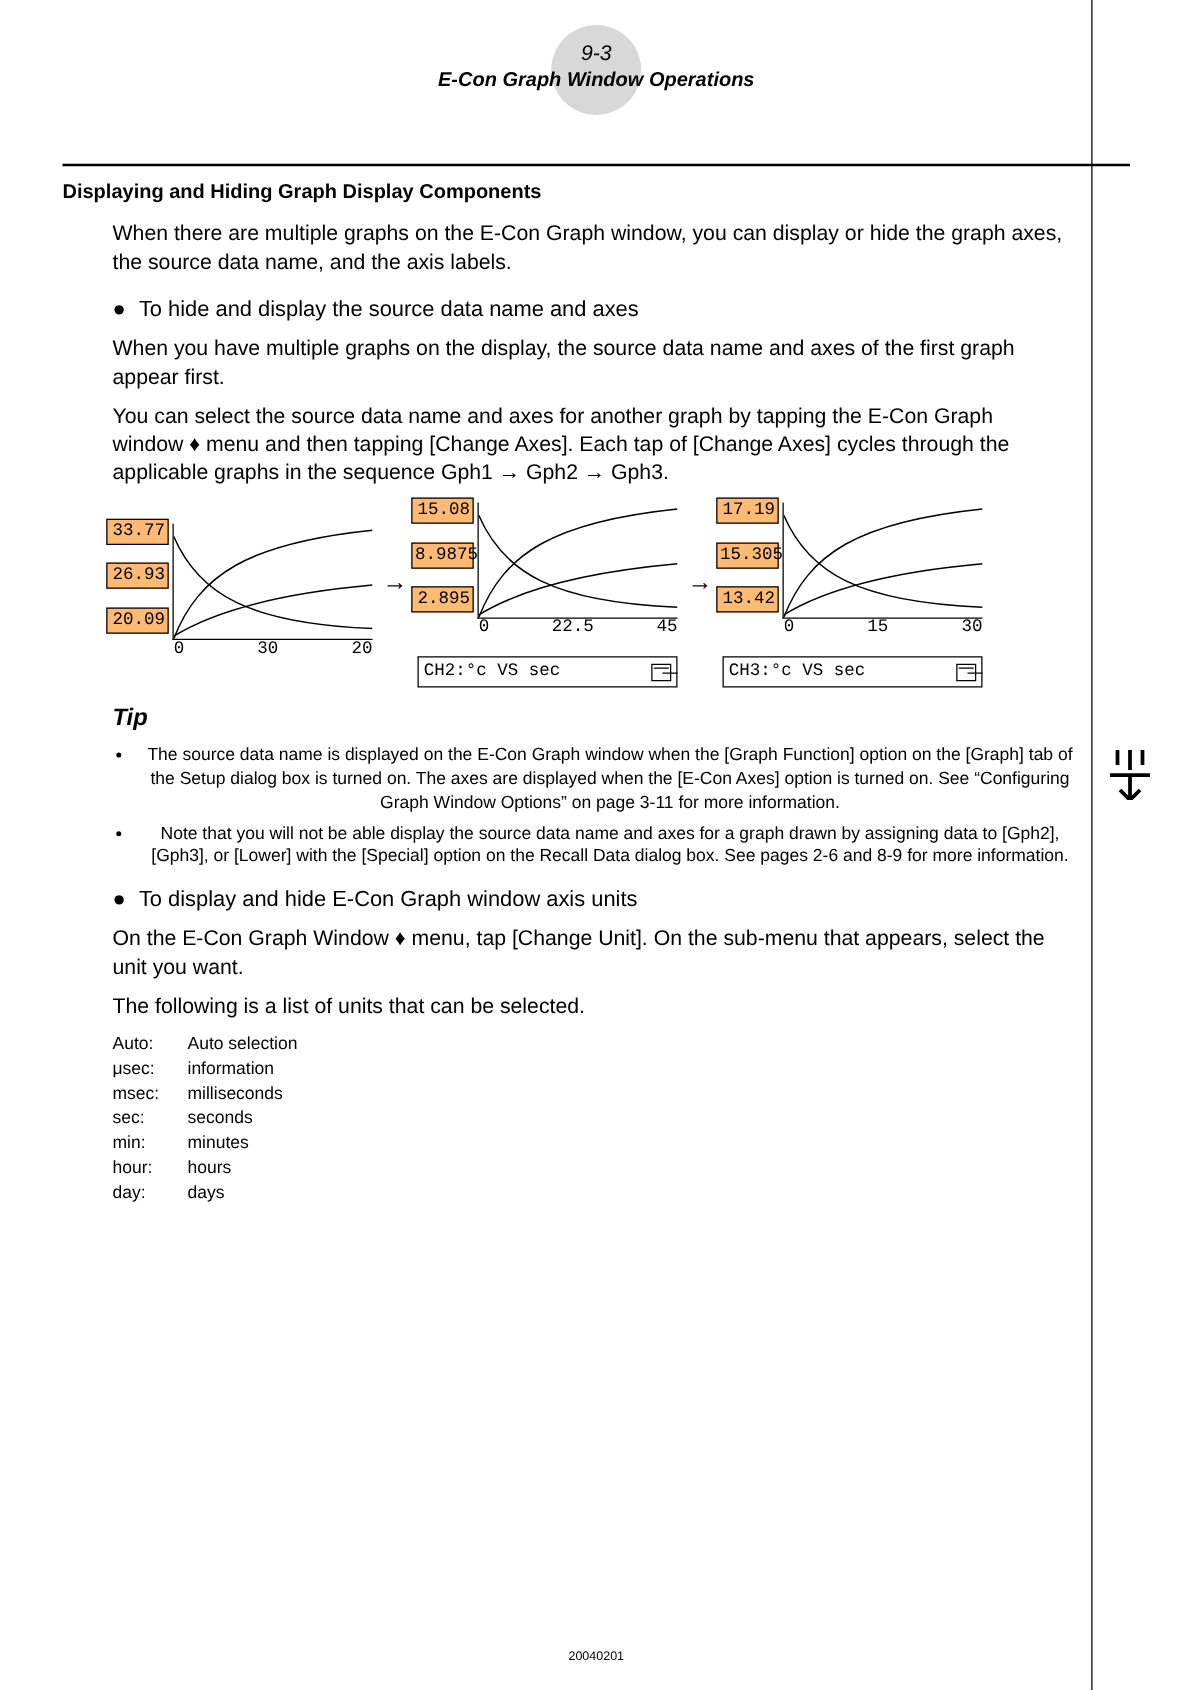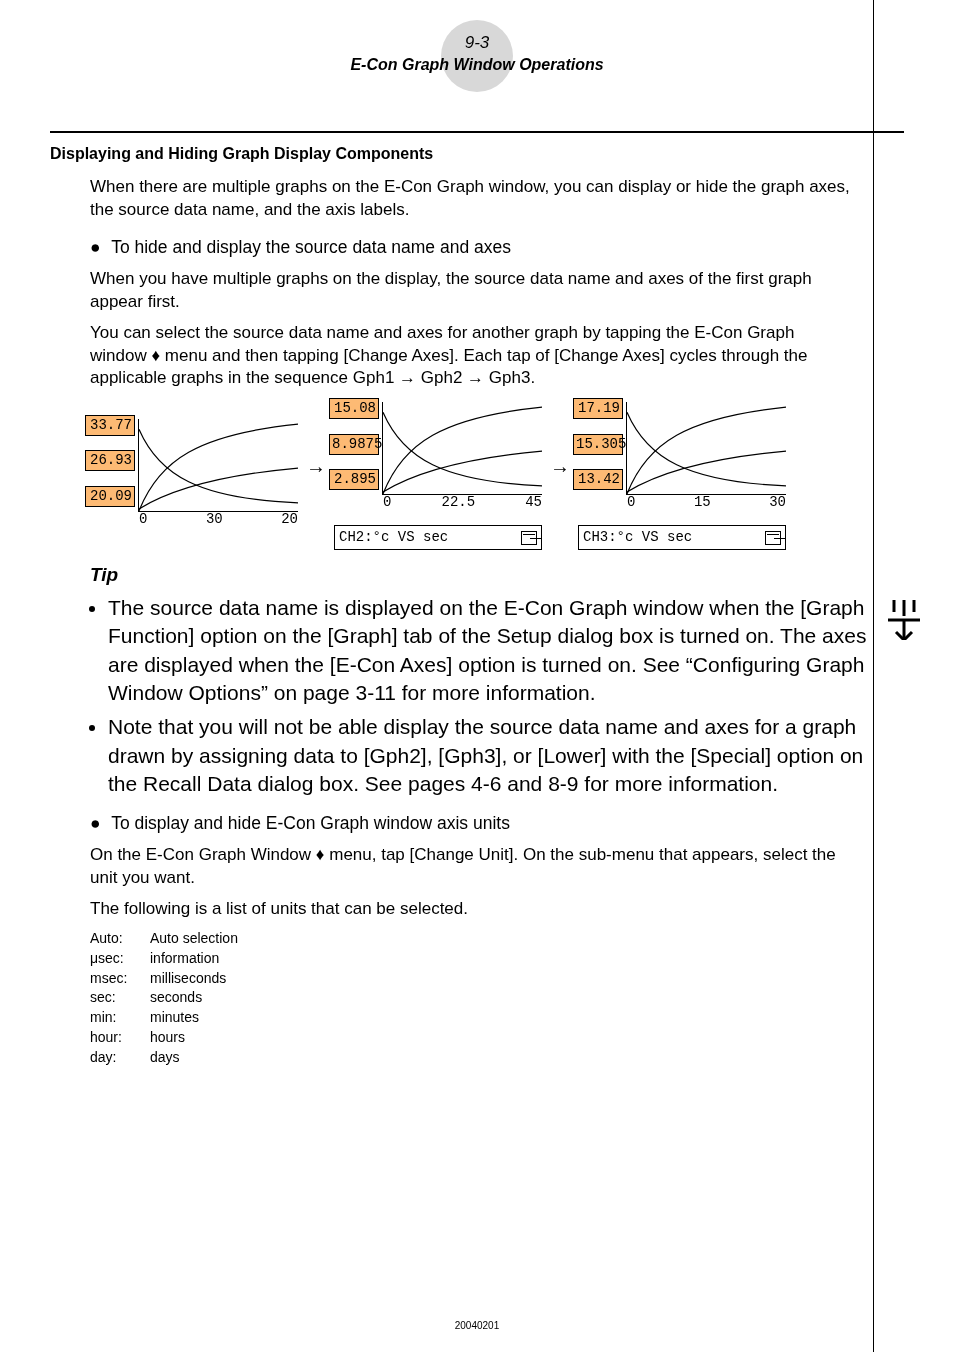--- a/index.html
+++ b/index.html
@@ -174,22 +174,23 @@
     font-weight: bold;
     font-size: 19px;
     margin: 8px 0 6px 40px;
   }
   ul.tip-list {
     margin: 0 0 8px 40px;
     padding: 0 0 0 18px;
     max-width: 760px;
   }
   ul.tip-list li {
-    font-size: 21px;
+    font-size: 14px;
     margin-bottom: 6px;
+    text-align: center;
   }
 
   
   table.units {
     margin: 6px 0 0 40px;
     border-collapse: collapse;
     font-size: 14px;
   }
   table.units td { padding: 0 6px 1px 0; vertical-align: top;}
   table.units td.k { width: 54px;}
@@ -312,21 +313,21 @@
       <div class="status-bar">
         <span>CH3:°c VS sec</span>
         <span class="status-icon"></span>
       </div>
     </div>
   </div>
 
   <div class="tip-head">Tip</div>
   <ul class="tip-list">
     <li>The source data name is displayed on the E-Con Graph window when the [Graph Function] option on the [Graph] tab of the Setup dialog box is turned on. The axes are displayed when the [E-Con Axes] option is turned on. See “Configuring Graph Window Options” on page 3-11 for more information.</li>
-    <li>Note that you will not be able display the source data name and axes for a graph drawn by assigning data to [Gph2], [Gph3], or [Lower] with the [Special] option on the Recall Data dialog box. See pages 4-6 and 8-9 for more information.</li>
+    <li>Note that you will not be able display the source data name and axes for a graph drawn by assigning data to [Gph2], [Gph3], or [Lower] with the [Special] option on the Recall Data dialog box. See pages 2-6 and 8-9 for more information.</li>
   </ul>
 
   <div class="sub-head">
     <span class="sub-bullet">●</span>
     <span>To display and hide E-Con Graph window axis units</span>
   </div>
   <p class="body-para">On the E-Con Graph Window ♦ menu, tap [Change Unit]. On the sub-menu that appears, select the unit you want.</p>
   <p class="body-para">The following is a list of units that can be selected.</p>
 
   <table class="units">

